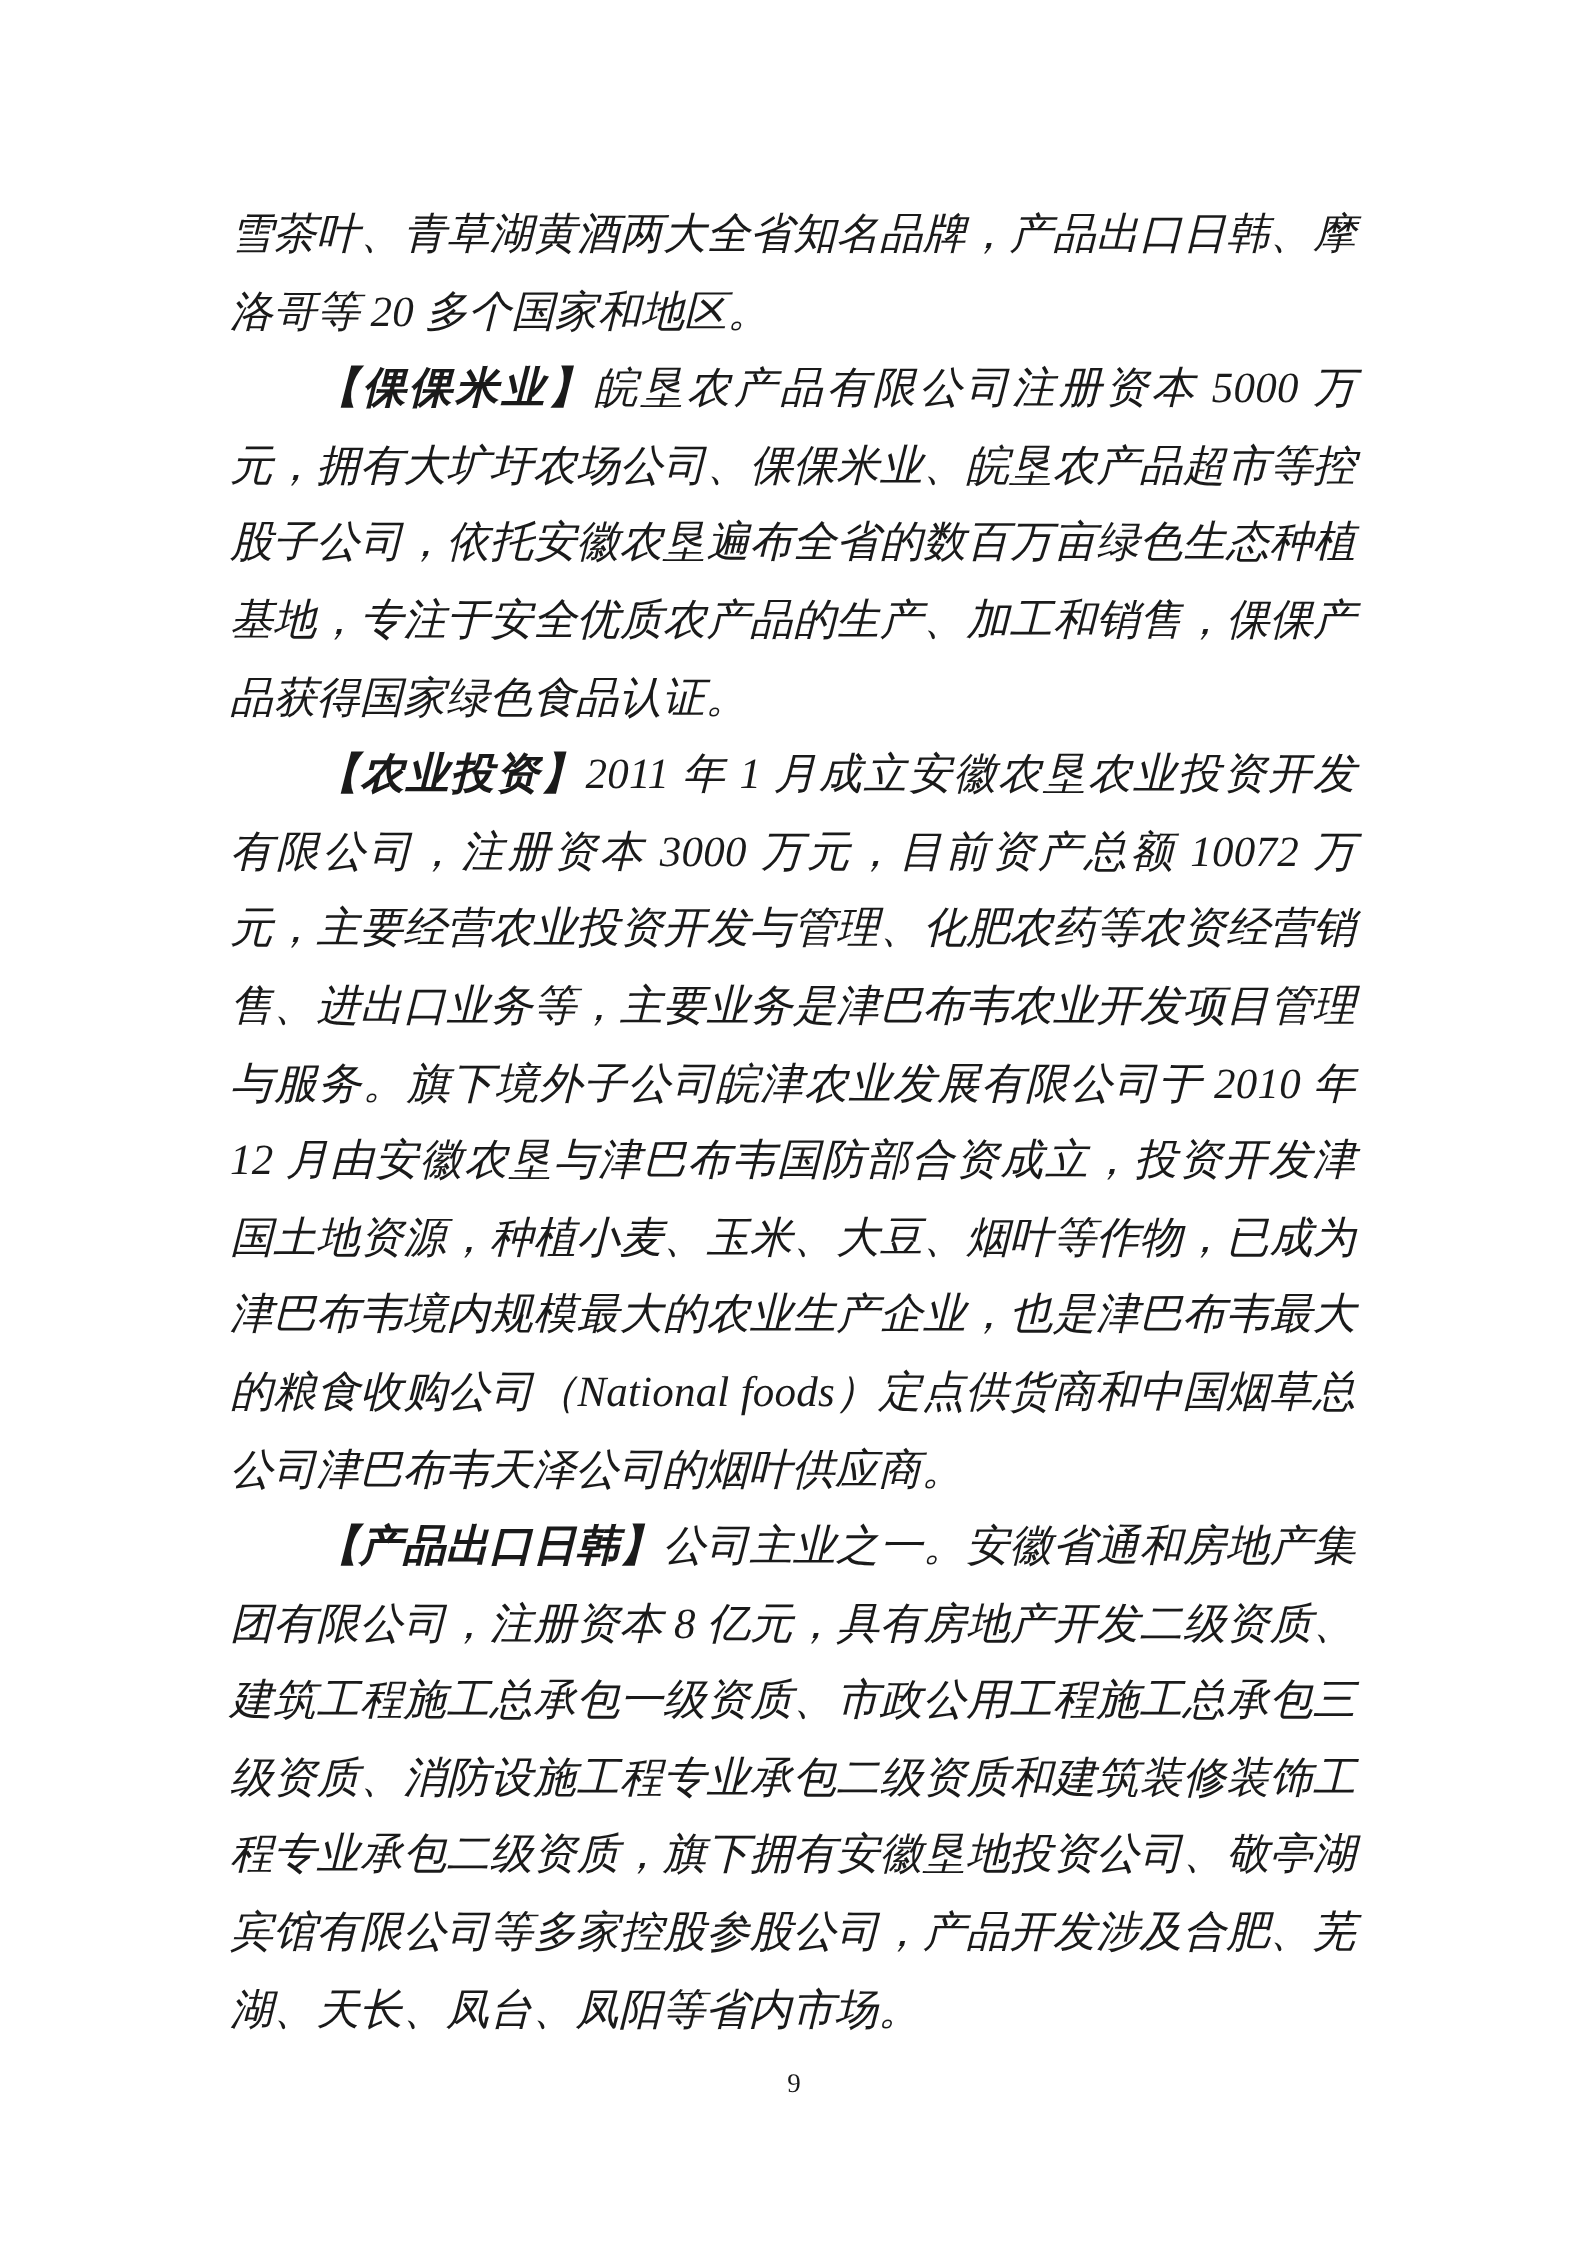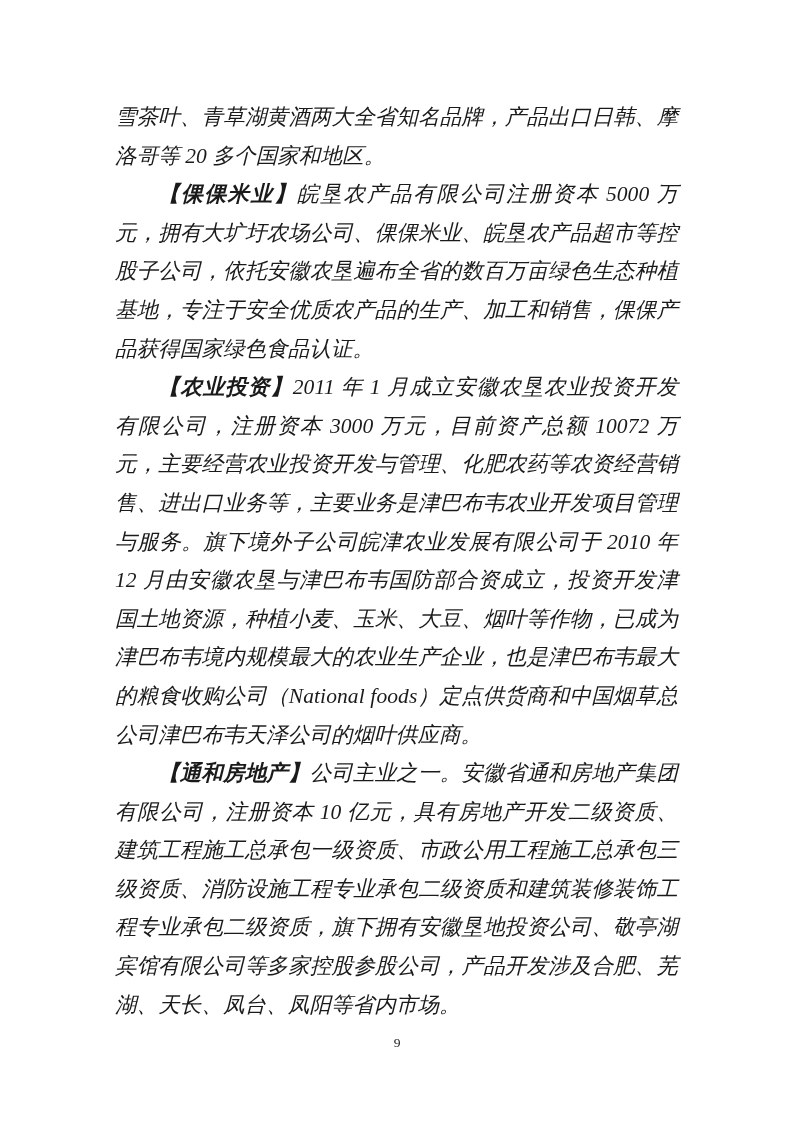--- a/index.html
+++ b/index.html
@@ -52,18 +52,18 @@
   }
 </style>
 </head>
 <body>
 
 <div class="page">
   <div class="content">
     <p class="para no-indent"><span class="section-header"></span><span>雪茶叶、青草湖黄酒两大全省知名品牌，产品出口日韩、摩洛哥等 20 多个国家和地区。</span></p>
     <p class="para"><span class="section-header">【倮倮米业】</span><span>皖垦农产品有限公司注册资本 5000 万元，拥有大圹圩农场公司、倮倮米业、皖垦农产品超市等控股子公司，依托安徽农垦遍布全省的数百万亩绿色生态种植基地，专注于安全优质农产品的生产、加工和销售，倮倮产品获得国家绿色食品认证。</span></p>
     <p class="para"><span class="section-header">【农业投资】</span><span>2011 年 1 月成立安徽农垦农业投资开发有限公司，注册资本 3000 万元，目前资产总额 10072 万元，主要经营农业投资开发与管理、化肥农药等农资经营销售、进出口业务等，主要业务是津巴布韦农业开发项目管理与服务。旗下境外子公司皖津农业发展有限公司于 2010 年 12 月由安徽农垦与津巴布韦国防部合资成立，投资开发津国土地资源，种植小麦、玉米、大豆、烟叶等作物，已成为津巴布韦境内规模最大的农业生产企业，也是津巴布韦最大的粮食收购公司（National foods）定点供货商和中国烟草总公司津巴布韦天泽公司的烟叶供应商。</span></p>
-    <p class="para"><span class="section-header">【通和房地产】</span><span>公司主业之一。安徽省通和房地产集团有限公司，注册资本 10 亿元，具有房地产开发二级资质、建筑工程施工总承包一级资质、市政公用工程施工总承包三级资质、消防设施工程专业承包二级资质和建筑装修装饰工程专业承包二级资质，旗下拥有安徽垦地投资公司、敬亭湖宾馆有限公司等多家控股参股公司，产品开发涉及合肥、芜湖、天长、凤台、凤阳等省内市场。</span></p>
+    <p class="para"><span class="section-header">【产品出口日韩】</span><span>公司主业之一。安徽省通和房地产集团有限公司，注册资本 8 亿元，具有房地产开发二级资质、建筑工程施工总承包一级资质、市政公用工程施工总承包三级资质、消防设施工程专业承包二级资质和建筑装修装饰工程专业承包二级资质，旗下拥有安徽垦地投资公司、敬亭湖宾馆有限公司等多家控股参股公司，产品开发涉及合肥、芜湖、天长、凤台、凤阳等省内市场。</span></p>
   </div>
   <div class="footer">
     <span class="page-number">9</span>
   </div>
 </div>
 
 </body></html>

